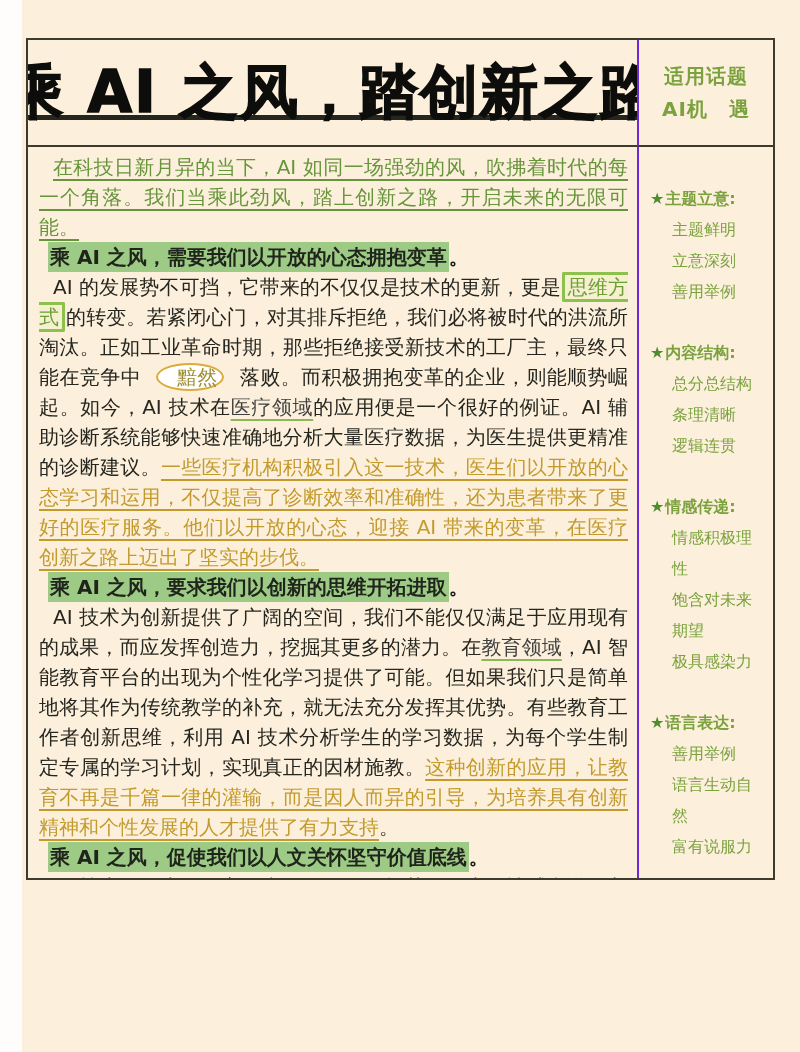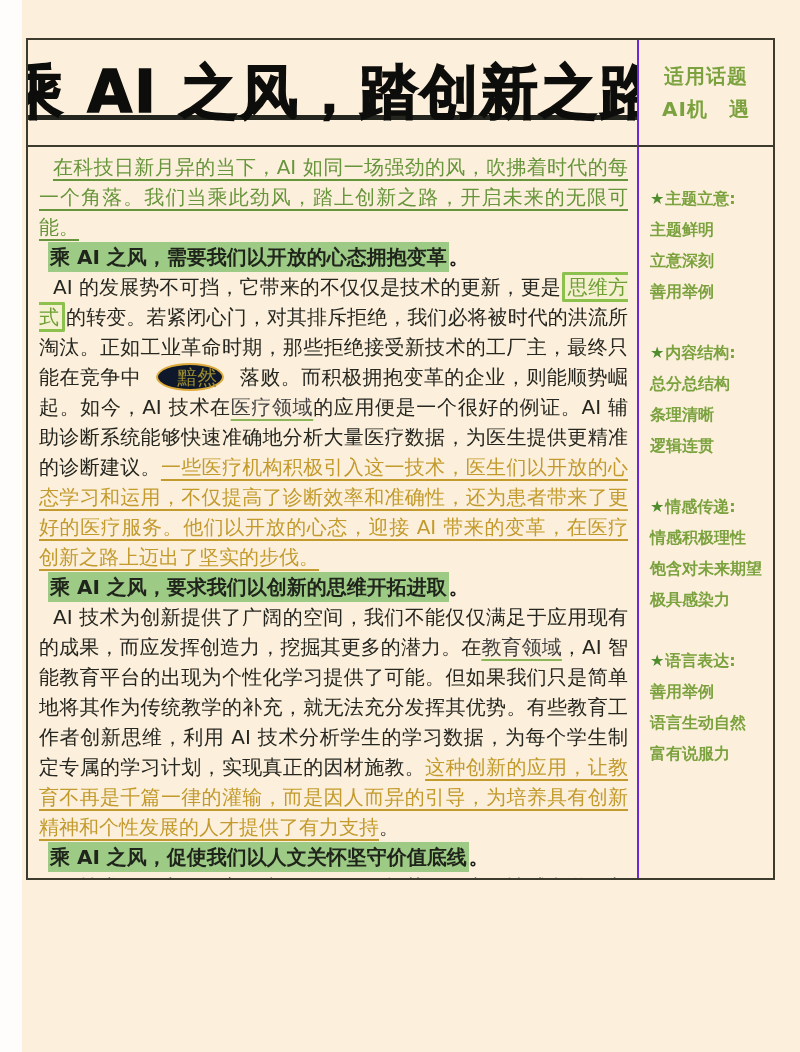--- a/index.html
+++ b/index.html
@@ -58,31 +58,31 @@
   }
   .seg.highlight {
     color:#20251c; background:#9dca85; padding:3px 2px;
     -webkit-box-decoration-break:clone; box-decoration-break:clone;
   }
   .seg.boxed {
     color:#6f9e35; background:#f5f1d0; border:3px solid #8cc14e;
     border-radius:2px; padding:0 3px; margin:0 1px; font-weight:400;
   }
   .seg.circled {
-    display:inline-block; color:#9b8c2f; background:#0f172a;
+    display:inline-block; color:#9b8c2f; background:#ffffff;
     border:2px solid #dcab3c; border-radius:50%;
     padding:0 5px; line-height:24px; margin:0 15px;
   }
 
   
   .sidebar { padding:36px 6px 0 11px; color:#7ba23e; font-size:16px; line-height:31px; }
   .sb-section { margin-bottom:30px; }
   .sb-title { font-weight:700; white-space:nowrap; }
   .sb-title .star { color:#4f8c2d; margin-right:1px; }
-  .sb-item { font-weight:700; }
+  .sb-item { font-weight:400;margin-left:22px; }
 </style>
 </head>
 <body>
 
 <div class="left-edge"></div>
 
 <div class="card">
   <div class="cell main title-cell">
     <h1>乘 AI 之风，踏创新之路</h1>
   </div>

